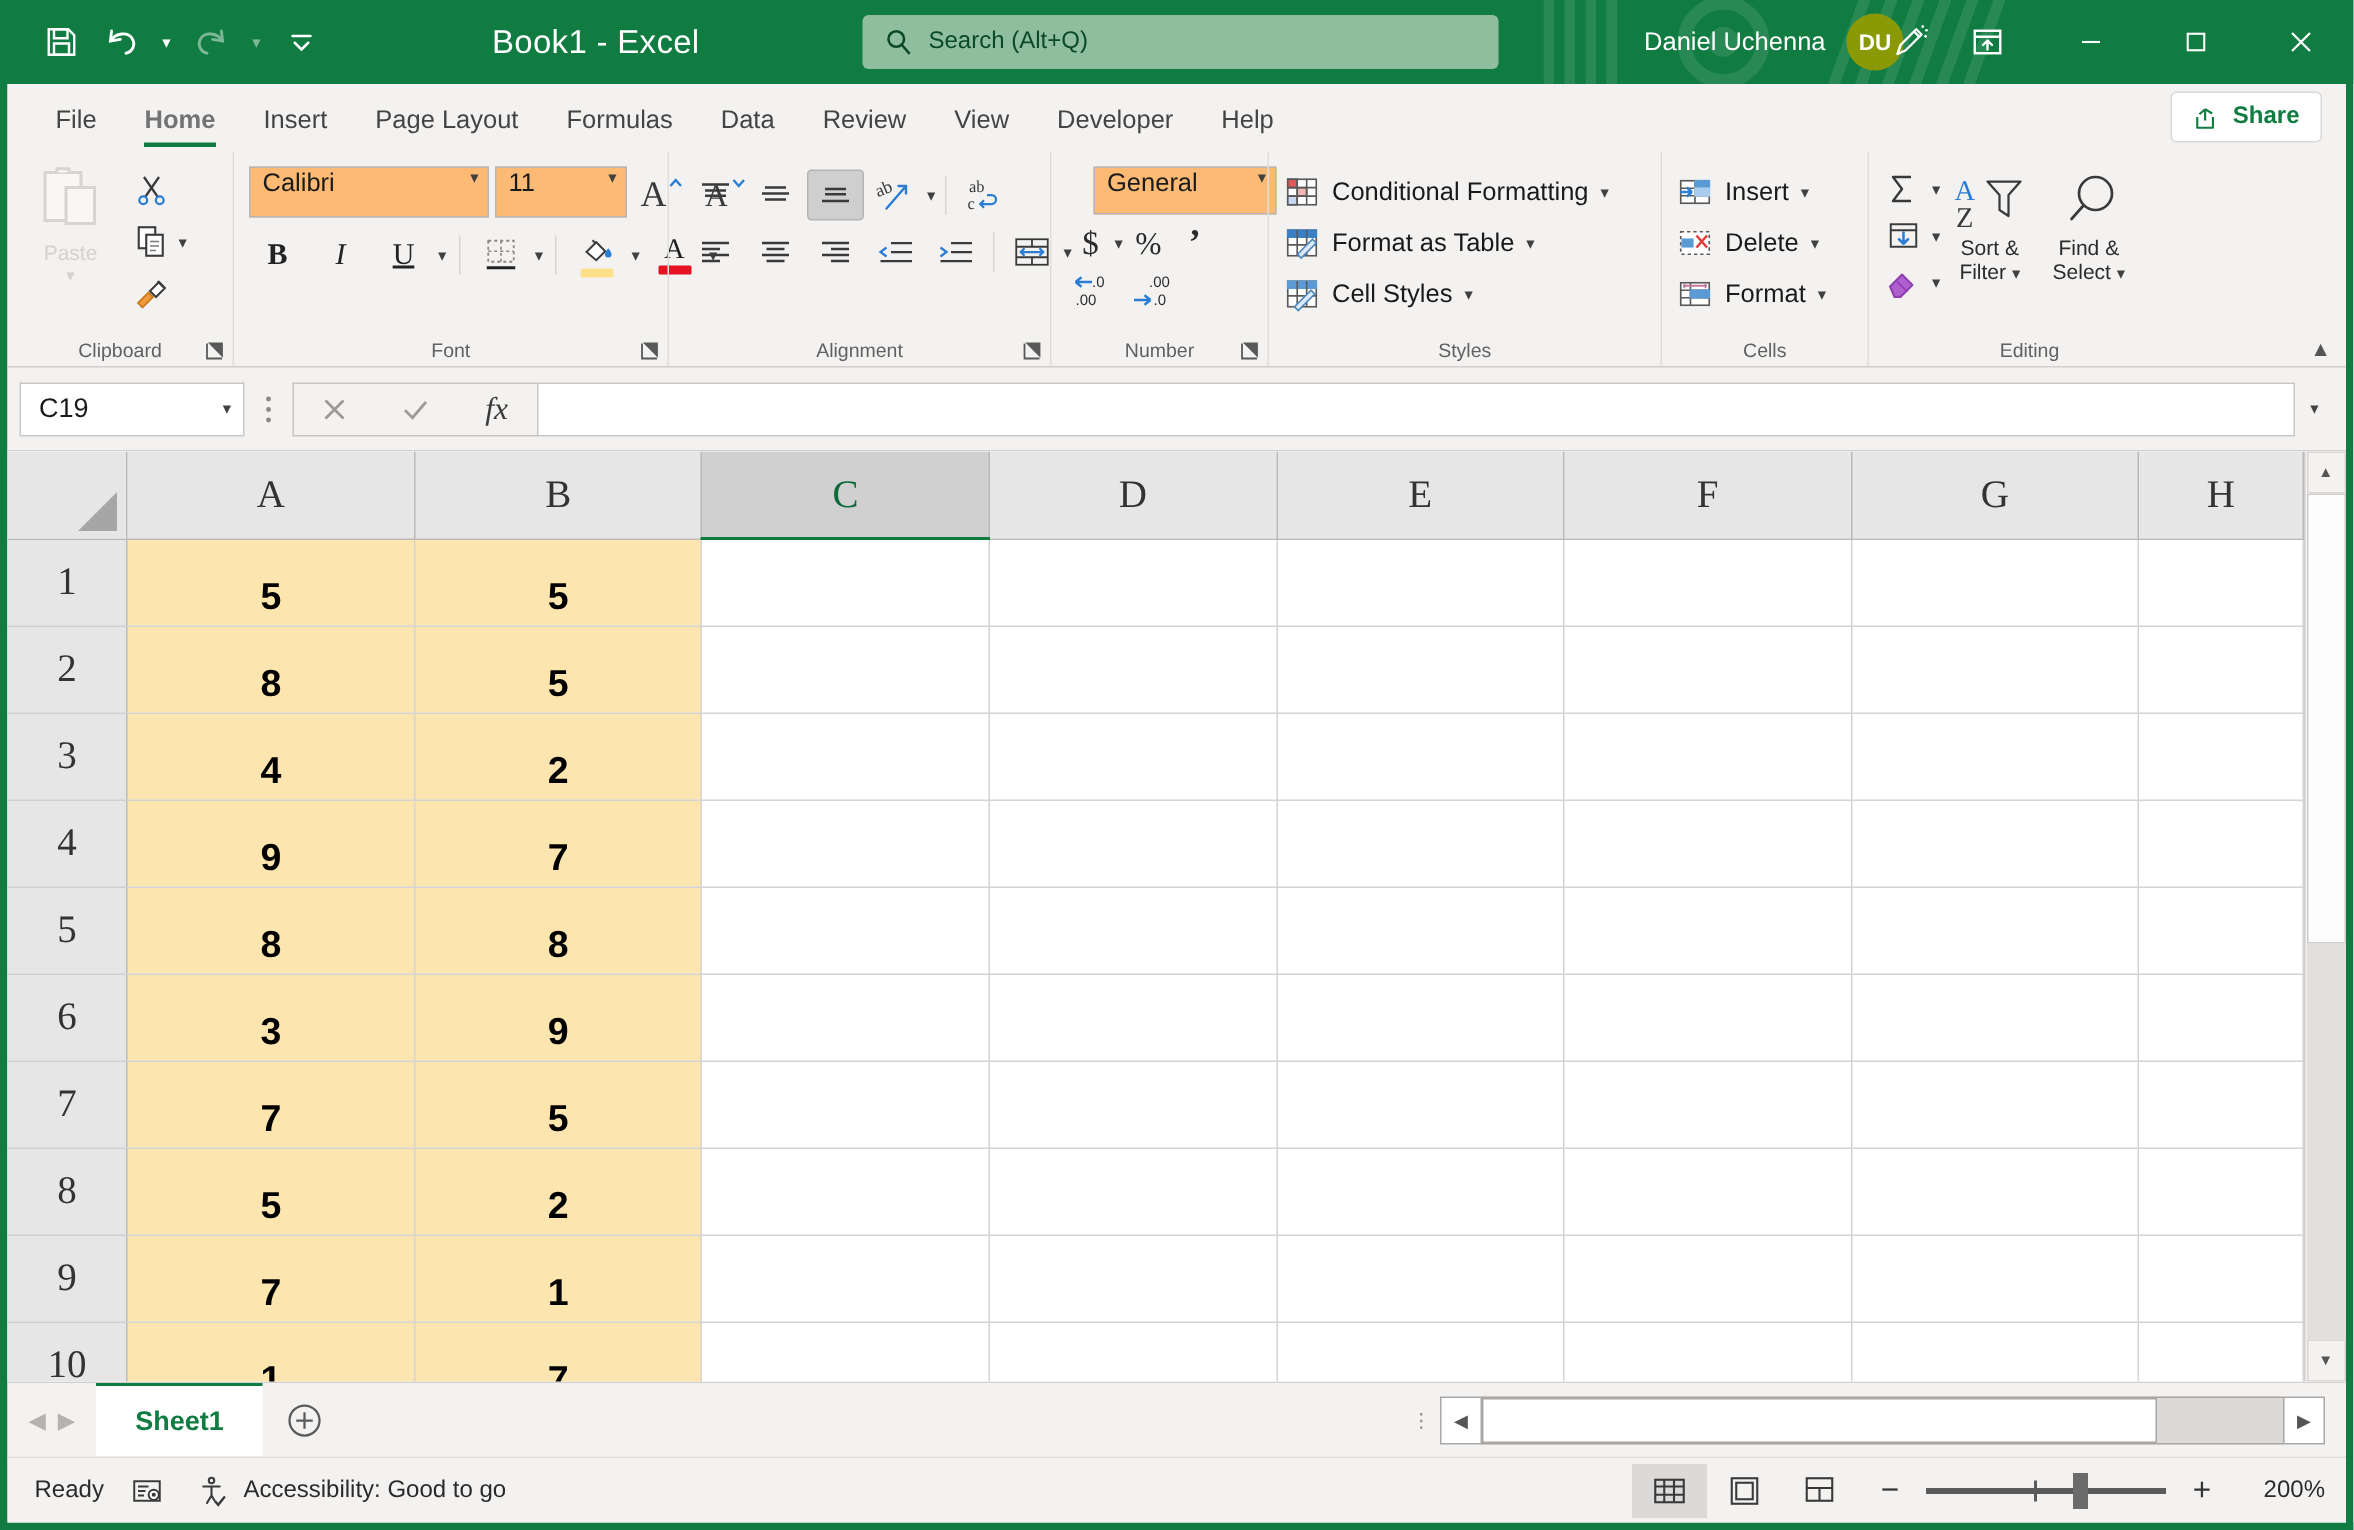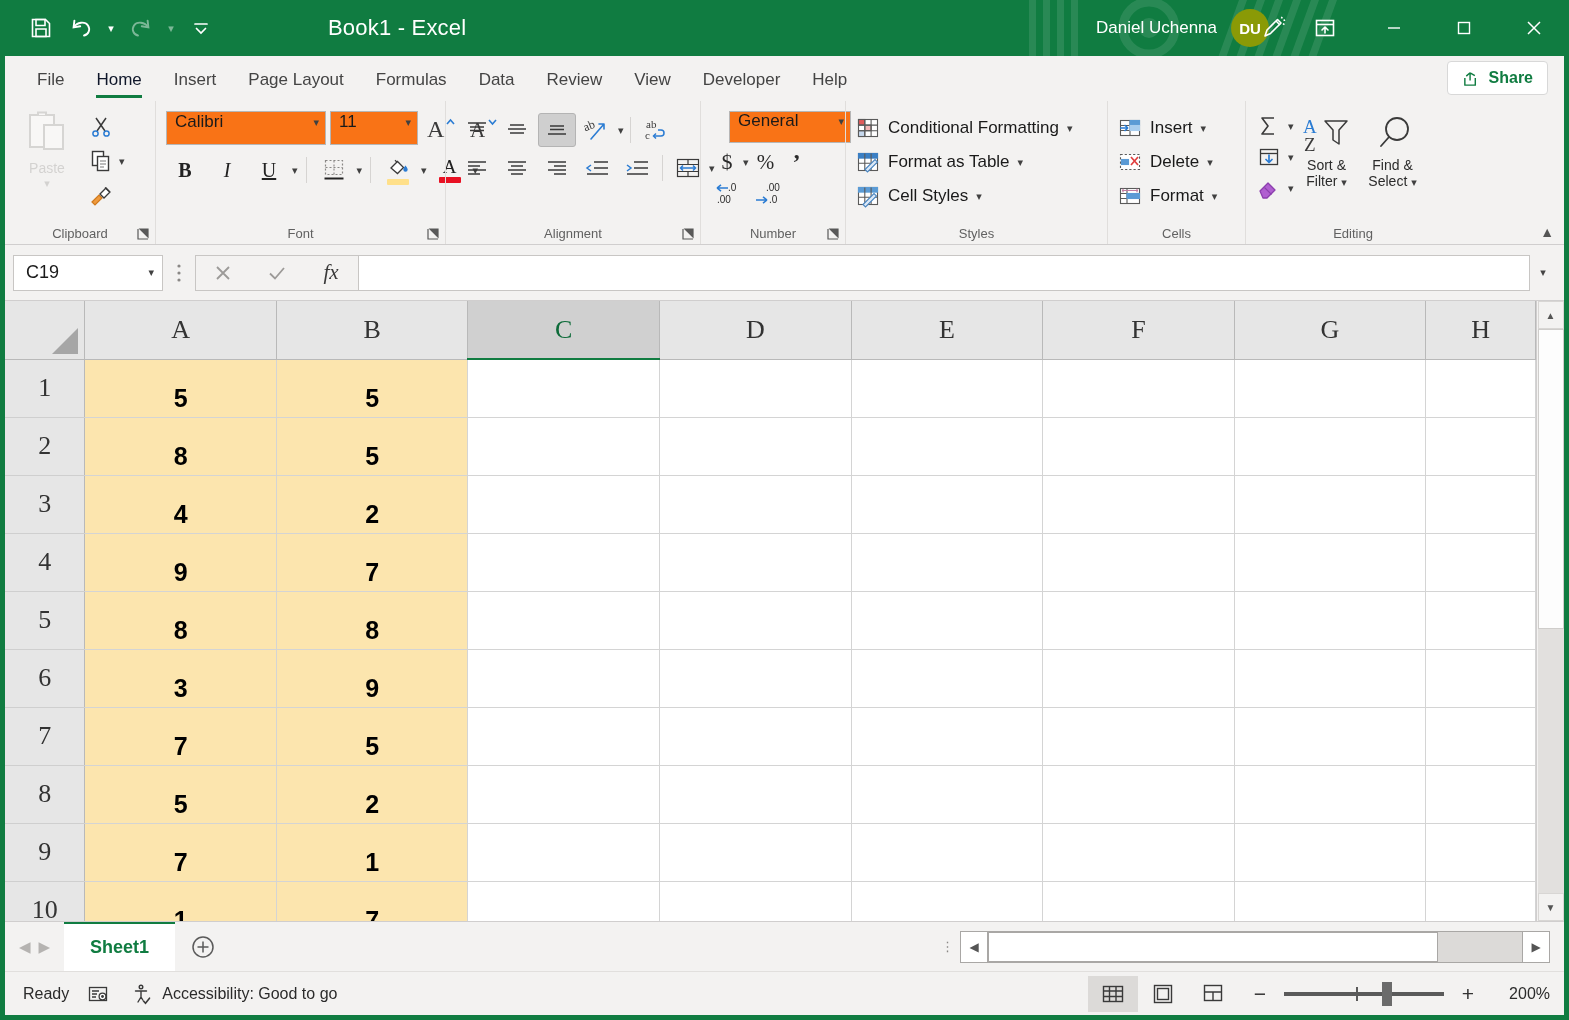--- a/index.html
+++ b/index.html
@@ -63,21 +63,21 @@
   
   .tabrow {
     height: 45px; background: #f3f2f1; display: flex; align-items: flex-end;
     flex: none; position: relative; padding-left: 16px;
   }
   .tab {
     font-size: 17px; color: #444; padding: 0 16px; height: 42px;
     display: flex; align-items: center; cursor: pointer; position: relative;
     white-space: nowrap;
   }
-  .tab.active { color: #0f172a; font-weight: normal; }
+  .tab.active { color: #737373; font-weight: bold; }
   .tab.active::after {
     content: ""; position: absolute; left: 16px; right: 16px; bottom: 3px;
     height: 3px; background: #107c41;
   }
   .sharebtn {
     position: absolute; right: 16px; top: 5px; height: 34px;
     background: #fff; border: 1px solid #d8d8d8; border-radius: 4px;
     display: flex; align-items: center; gap: 8px; padding: 0 14px;
     color: #107c41; font-size: 16px; font-weight: bold; cursor: pointer;
   }
@@ -111,22 +111,22 @@
   .paste { width: 72px; display: flex; flex-direction: column; align-items: center; gap: 1px; cursor: default; }
   .clip-small { display: flex; flex-direction: column; gap: 2px; padding-top: 4px; }
   .clip-row { display: flex; align-items: center; gap: 2px; }
 
   
   .fontgrp { width: 290px; }
   .fg-row { display: flex; align-items: center; gap: 4px; }
   .fg-row1 { padding: 6px 0 8px 4px; }
   .fg-row2 { padding-left: 4px; }
   .sel-inp {
-    height: 34px; border: 1px solid #b6b6b6; background: #f97316;
-    font-size: 17px; color: #1a1a1a; display: flex; align-items: center;
+    height: 34px; border: 1px solid #b6b6b6; background: #fdba74;
+    font-size: 17px; color: #1a1a1a; display: flex; 
     padding: 0 6px 12px 8px; cursor: pointer; justify-content: space-between;
   }
   .fontname { width: 160px; }
   .fontsize { width: 88px; }
   .btn30 { width: 32px; height: 32px; }
   .btn36 { width: 38px; height: 34px; }
   .vdiv { width: 1px; height: 26px; background: #d6d4d2; margin: 0 4px; }
   .fillbar { width: 22px; height: 6px; border-radius: 1px; margin-top: 1px; }
 
   
@@ -298,20 +298,27 @@
       <div class="qat-btn" title="Customize Quick Access Toolbar">
         <svg width="20" height="20" viewBox="0 0 20 20" fill="none" stroke="#fff" stroke-width="1.7" stroke-linecap="round">
           <path d="M4 6h12"></path>
             <path d="M5.5 10.5L10 15l4.5-4.5"></path>
         </svg>
       </div>
     </div>
 
     <div class="doctitle">Book1  -  Excel</div>
 
+    <div class="searchbox">
+      <svg width="20" height="20" viewBox="0 0 20 20" fill="none" stroke="#0b4a27" stroke-width="1.7">
+        <circle cx="8.5" cy="8" r="5.2"></circle>
+          <path d="M12.3 12L17 17.4" stroke-linecap="round"></path>
+      </svg>
+      <span>Search (Alt+Q)</span>
+    </div>
 
     <div class="user">
       <span class="user-name">Daniel Uchenna</span>
       <span class="avatar">DU</span>
     </div>
 
     <div class="tb-icons">
       <div class="tb-ico">
         <svg width="26" height="26" viewBox="0 0 26 26" fill="none" stroke="#fff" stroke-width="1.6" stroke-linejoin="round">
           <path d="M5 21l2-6L17.5 4.5l3.5 3.5L10.5 18.5z"></path>

